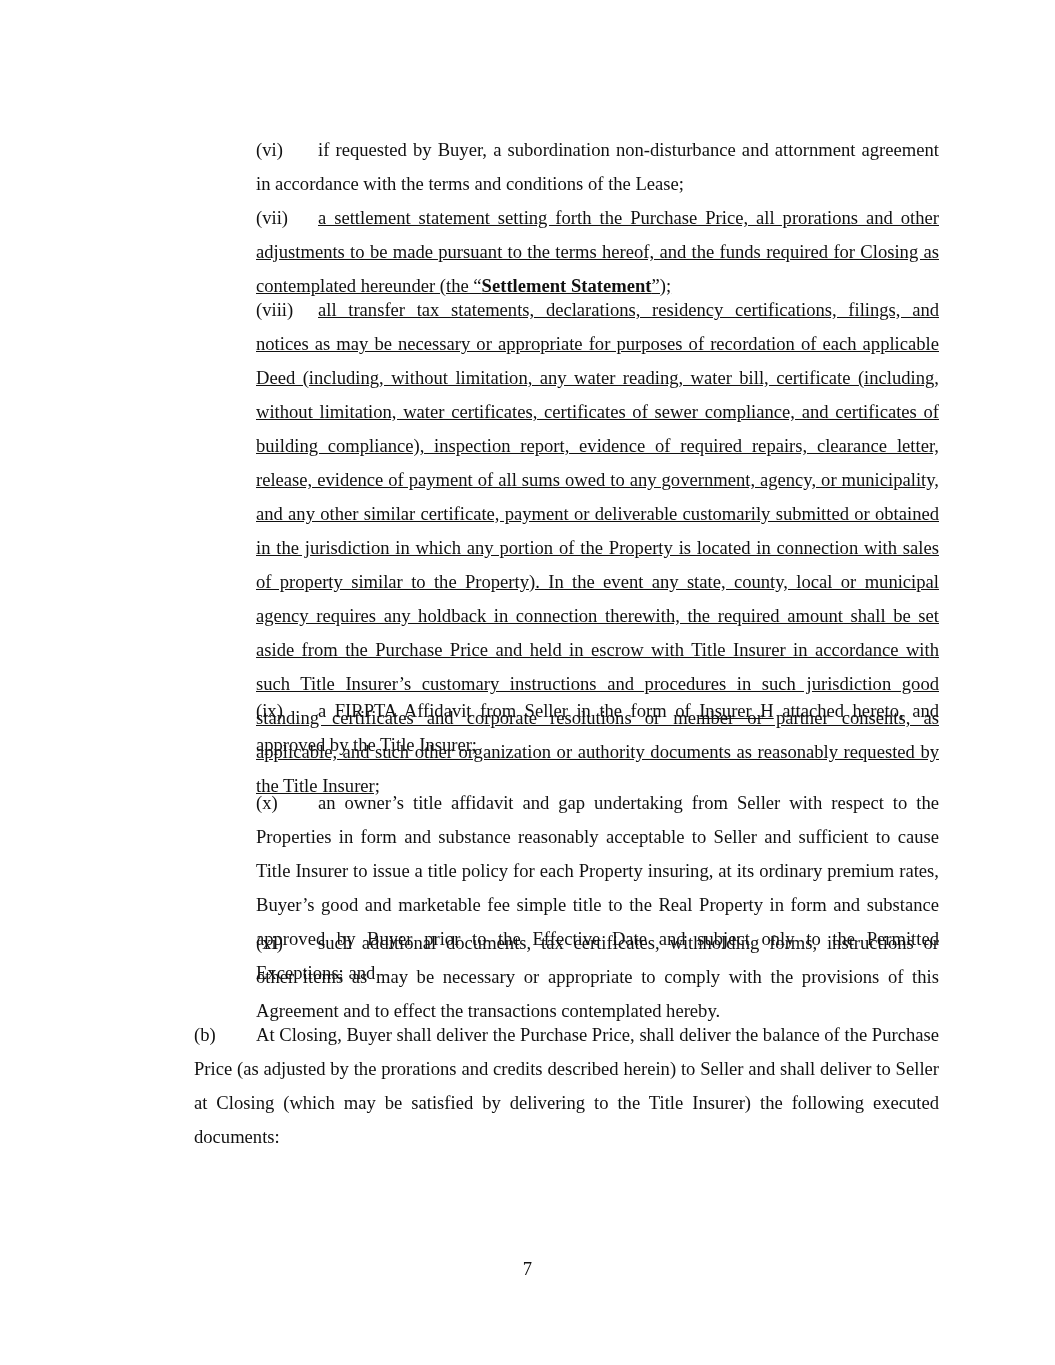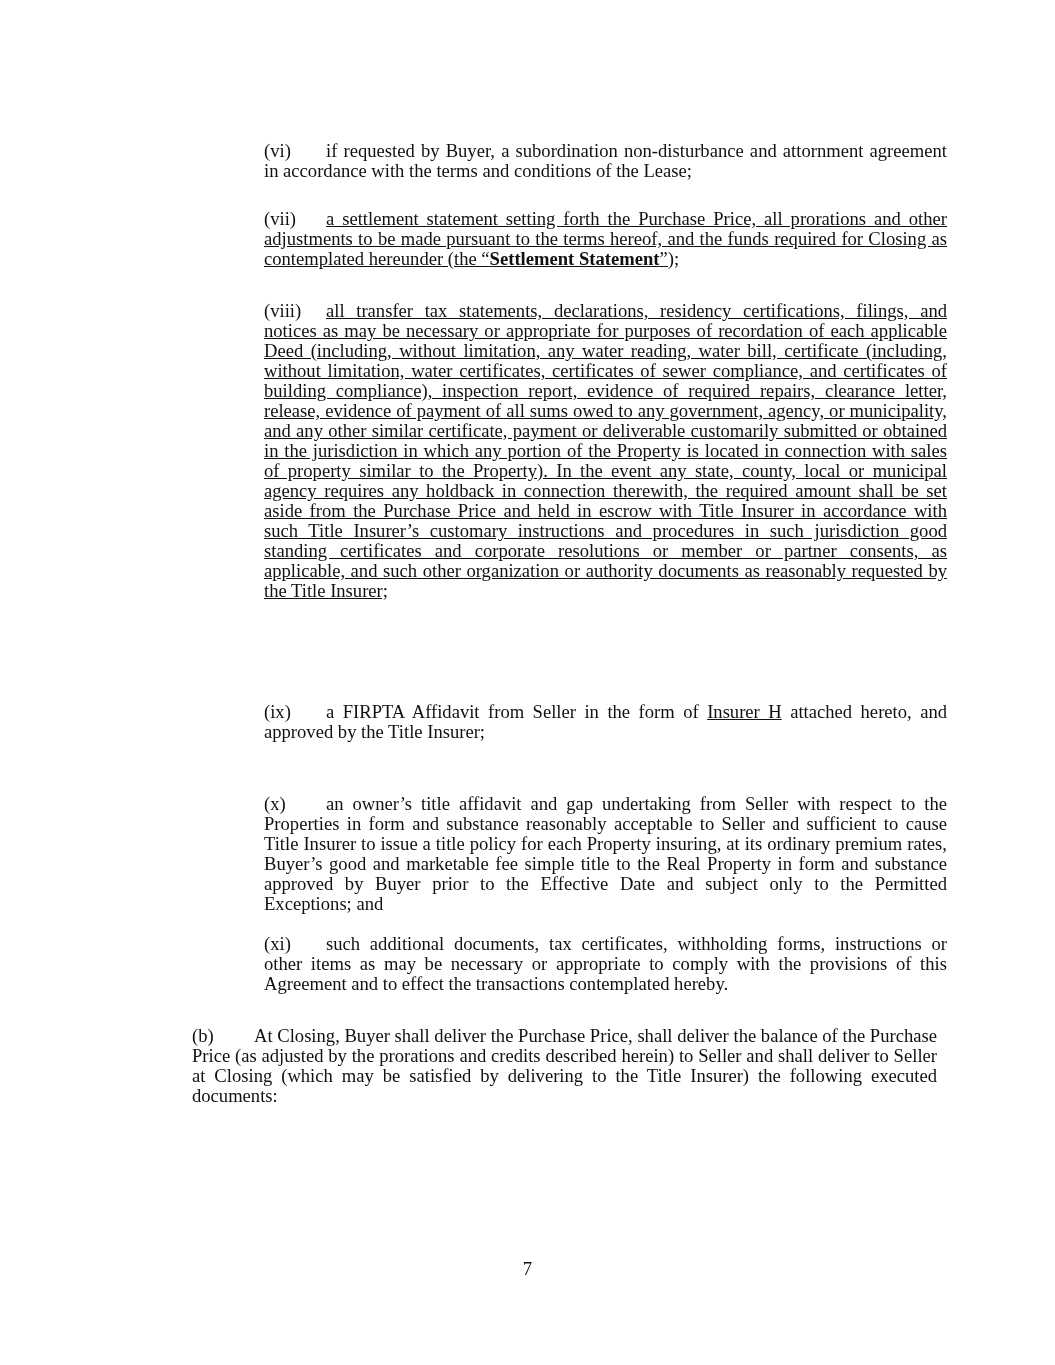--- a/index.html
+++ b/index.html
@@ -1,22 +1,22 @@
 <!DOCTYPE html>
 <html><head>
 <meta charset="utf-8">
 <style>
   html, body { margin: 0; padding: 0; background: #ffffff; }
   body { width: 1055px; height: 1365px; position: relative; overflow: hidden;
          font-family: "Liberation Serif", "DejaVu Serif", serif; color: #111; }
   .page { position: absolute; left: 0; top: 0; width: 1055px; height: 1365px; background: #fff; }
-  .para { position: absolute; font-size: 18.6px; line-height: 20px; text-align: justify;
-          text-align-last: left; margin: 16px; }
+  .para { position: absolute; font-size: 18.6px; line-height: 34px; text-align: justify;
+          text-align-last: left; margin: 8px; }
   .ind { left: 248px; width: 683px; }
-  .full { left: 176px; width: 745px; }
+  .full { left: 186px; width: 745px; }
   .num { display: inline-block; }
   .n-vi { width: 62px; } .n-vii { width: 62px; } .n-viii { width: 62px; }
   .n-ix { width: 62px; } .n-x { width: 62px; } .n-xi { width: 62px; }
   .n-b { width: 62px; }
   .n-i, .n-ii { width: 62px; }
   .def { font-weight: bold; text-decoration: underline; }
   .ul { text-decoration: underline; }
   .pagenum { position: absolute; left: 0; width: 1055px; top: 1258px; text-align: center;
              font-size: 18.6px; }
 </style>

